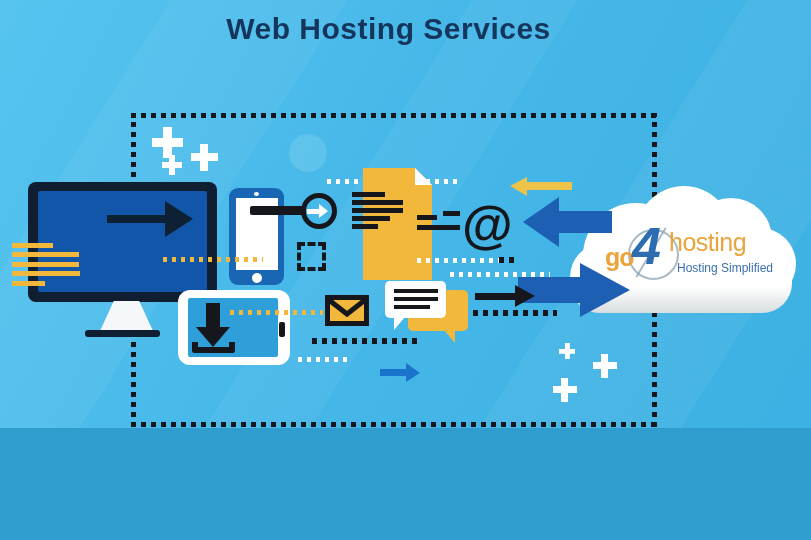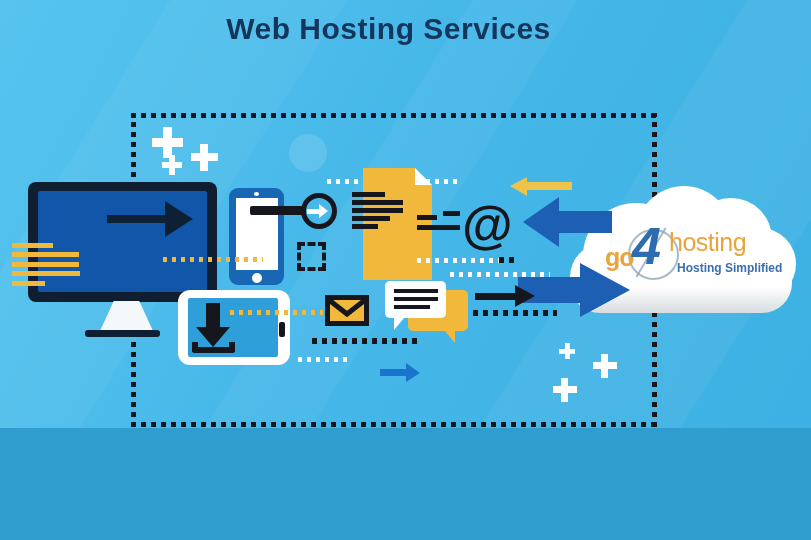--- a/index.html
+++ b/index.html
@@ -148,21 +148,21 @@
   .cl-d{left:724px;top:228px;width:72px;height:72px;}
   .cl-body{position:absolute;left:570px;top:243px;width:222px;height:70px;border-radius:34px 34px 30px 30px;
     background:linear-gradient(180deg,#fff 62%,var(--cloud-shade,#d8dde0) 100%);}
 
   
   .logo-circle{position:absolute;left:628px;top:229px;width:47px;height:47px;border:2px solid rgba(140,162,178,.75);border-radius:50%;}
   .logo-diag{position:absolute;left:650px;top:224px;width:2px;height:57px;background:rgba(140,162,178,.75);transform:rotate(31deg);}
   .logo-go{position:absolute;left:605px;top:243px;font-size:25px;font-weight:700;color:var(--logo-orange,#eaa43c);letter-spacing:-1px;}
   .logo-4{position:absolute;left:632px;top:220px;font-size:52px;line-height:52px;font-weight:700;font-style:italic;color:var(--logo-blue,#2e6cb2);}
   .logo-hosting{position:absolute;left:669px;top:228px;font-size:25px;font-weight:400;color:var(--logo-orange,#eaa43c);letter-spacing:-.5px;}
-  .logo-tag{position:absolute;left:677px;top:261px;font-size:12px;font-weight:700;color:var(--tagline-blue,#3a6fae);text-align:center;}
+  .logo-tag{position:absolute;left:677px;top:261px;font-size:12px;font-weight:400;color:var(--tagline-blue,#3a6fae);text-align:center;}
 
   
   .tablet{position:absolute;left:178px;top:290px;width:112px;height:75px;background:#fff;border-radius:12px;}
   .tablet-screen{position:absolute;left:10px;top:8px;width:90px;height:59px;background:var(--tablet-screen,#2f9fd9);border-radius:2px;}
   .tablet-btn{position:absolute;left:101px;top:32px;width:6px;height:15px;background:var(--ink,#15171c);border-radius:2px;}
   .ar-dl{left:196px;top:303px;width:34px;height:44px;}
   .ar-dl .sh{left:10px;top:0;width:14px;height:26px;background:var(--ink,#15171c);}
   .ar-dl .hd{left:0;top:24px;border-top:20px solid var(--ink,#15171c);border-left:17px solid transparent;border-right:17px solid transparent;}
   .dl-tray{position:absolute;left:192px;top:342px;width:31px;height:5px;border-left:6px solid var(--ink,#15171c);border-right:6px solid var(--ink,#15171c);border-bottom:6px solid var(--ink,#15171c);border-radius:0 0 3px 3px;}
 

